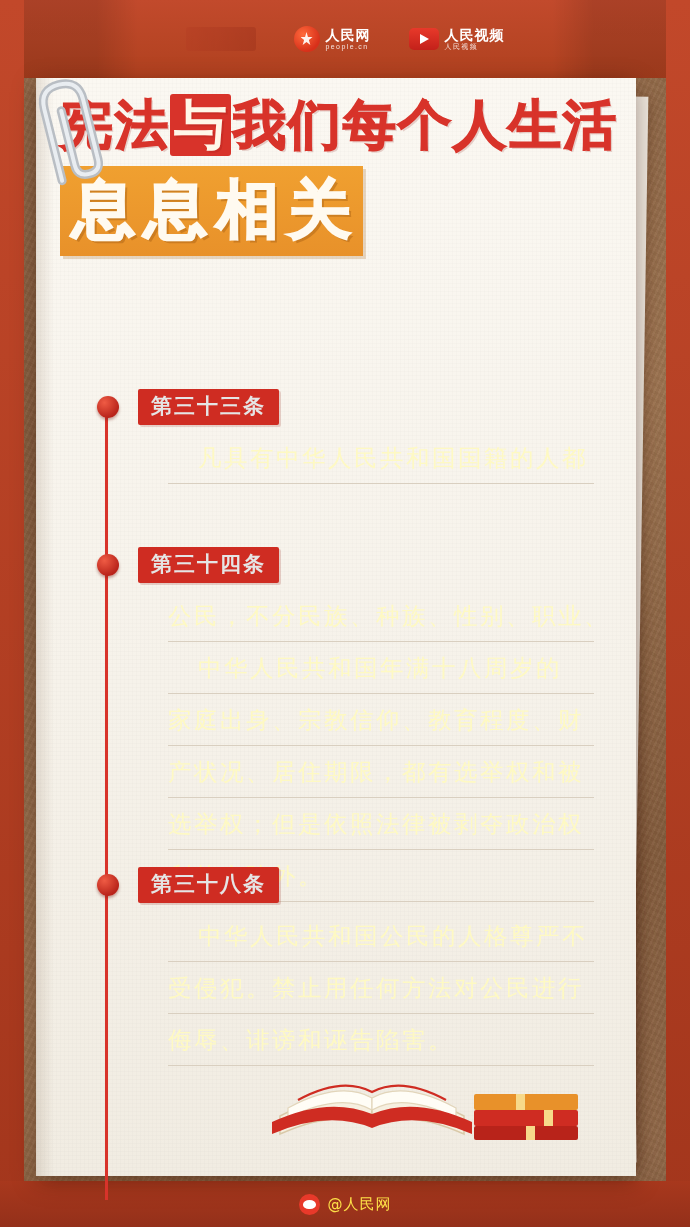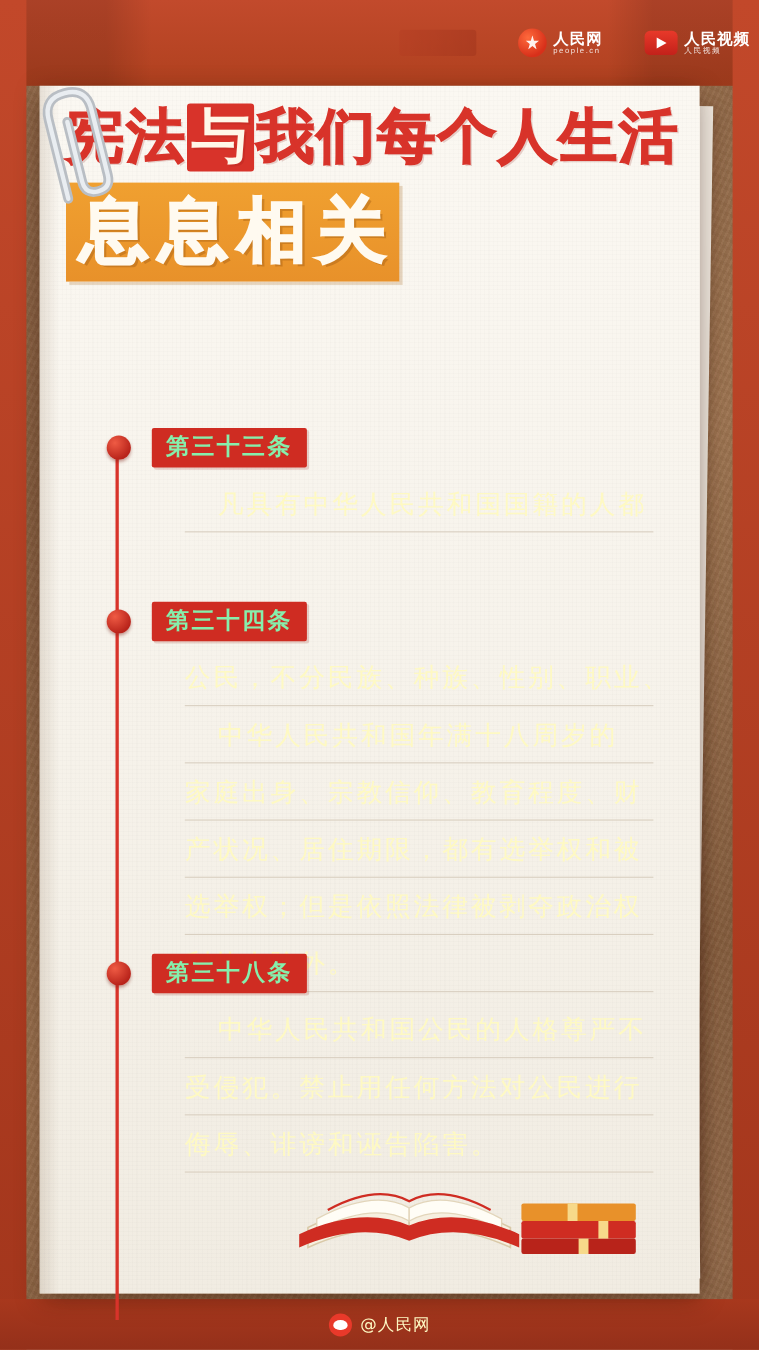--- a/index.html
+++ b/index.html
@@ -58,21 +58,21 @@
     position: absolute; left: 0; bottom: 0; width: 100%; height: 46px;
     background: linear-gradient(180deg, #a8381d 0%, #94301a 100%);
   }
 
   
   .topbar {
     position: absolute;
     left: 0; top: 0; width: 100%; height: 78px;
     display: flex;
     align-items: center;
-    justify-content: flex-end;
+    justify-content: center;
     gap: 22px;
     z-index: 40;
   }
   .logo-plate {
     display: flex;
     align-items: center;
     gap: 6px;
     padding: 4px 8px;
   }
   .logo-plate.dim { opacity: .55; }
@@ -252,21 +252,21 @@
     left: 61px; top: 6px;
     width: 22px; height: 22px;
     border-radius: 50%;
     background: radial-gradient(circle at 34% 30%, #ef5b44, #b8231a 72%);
     box-shadow: 0 2px 3px rgba(120,25,15,0.4);
     z-index: 14;
   }
   .tag {
     margin-left: 44px;
     background: #cf2c22;
-    color: #86efac;
+    color: #e5e5e5;
     font-family: "DejaVu Sans", sans-serif;
     font-size: 21px;
     font-weight: 700;
     letter-spacing: 2px;
     padding: 3px 13px 5px 13px;
     border-radius: 2px;
     box-shadow: 2px 2px 0 rgba(150,35,20,0.18);
     white-space: nowrap;
   }
   .art-body {
@@ -315,21 +315,21 @@
     flex: none;
   }
   .weibo-icon::after {
     content: "";
     position: absolute; left: 4px; top: 6px;
     width: 13px; height: 9px;
     background: #fff;
     border-radius: 50% 50% 45% 45%;
   }
   .footer-text {
-    color: #fef9c3;
+    color: #fde047;
     font-size: 15px;
     letter-spacing: 1px;
     font-family: "DejaVu Sans", sans-serif;
   }
 </style>
 </head>
 <body>
 
 <div class="bg-root">
   <div class="bg-kraft"></div>

